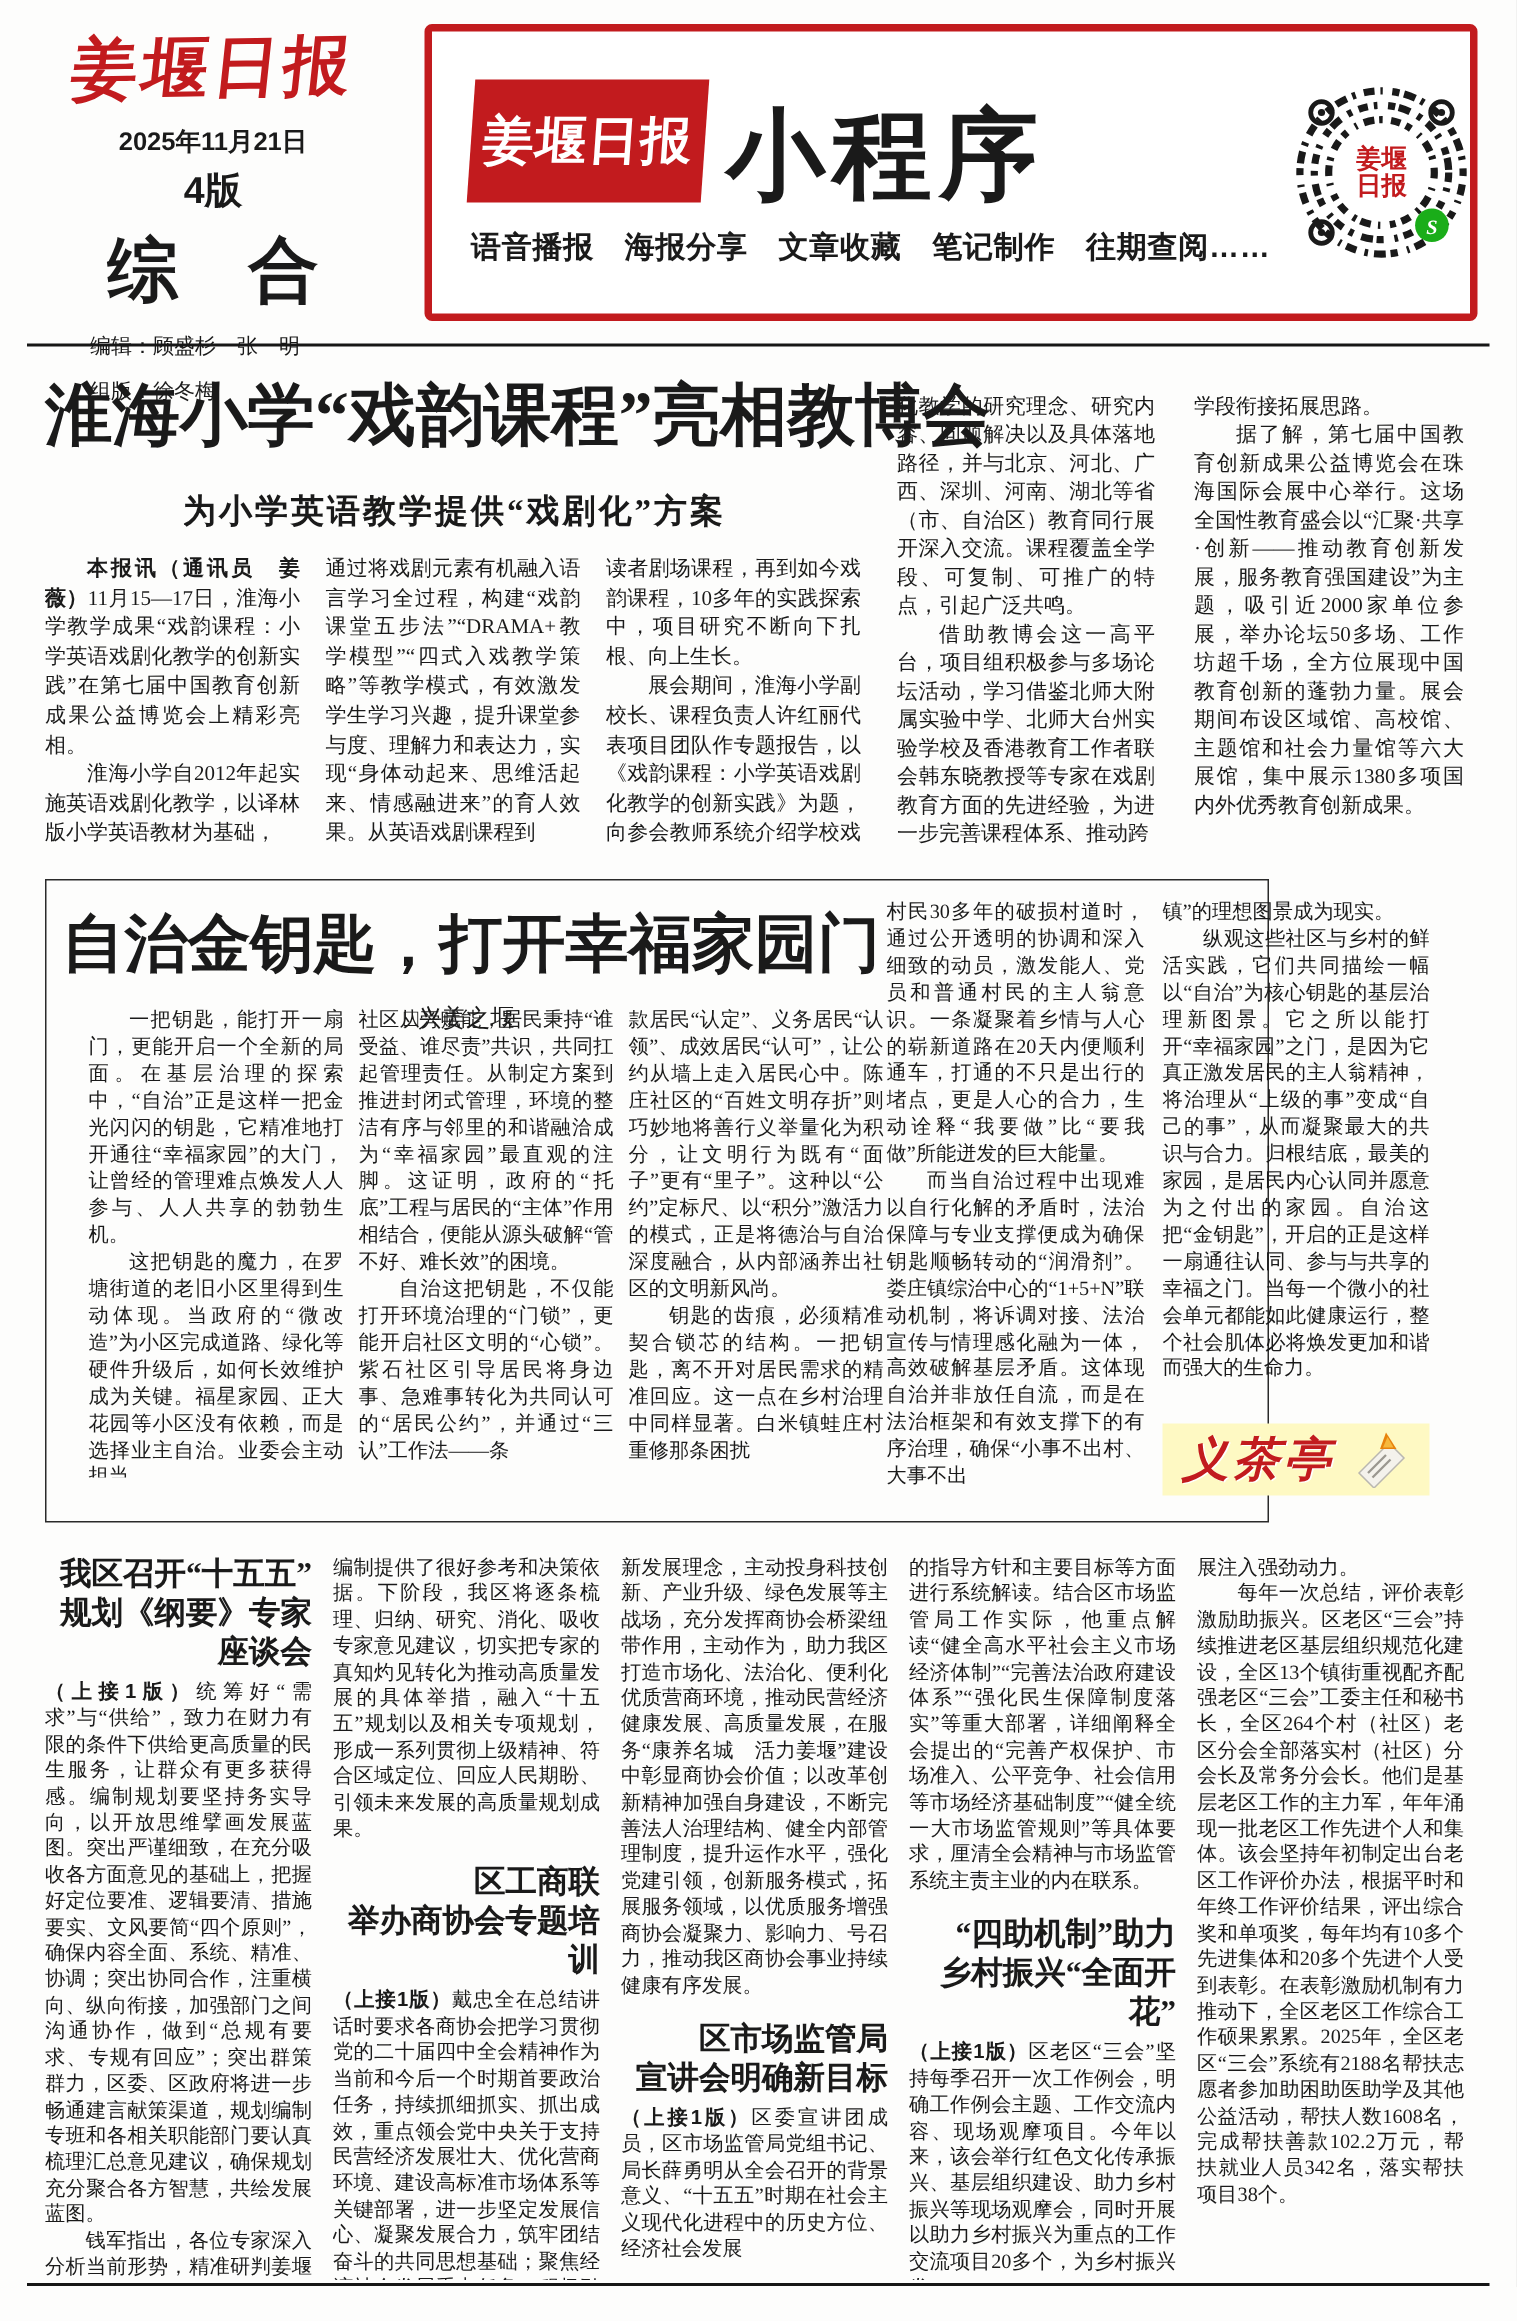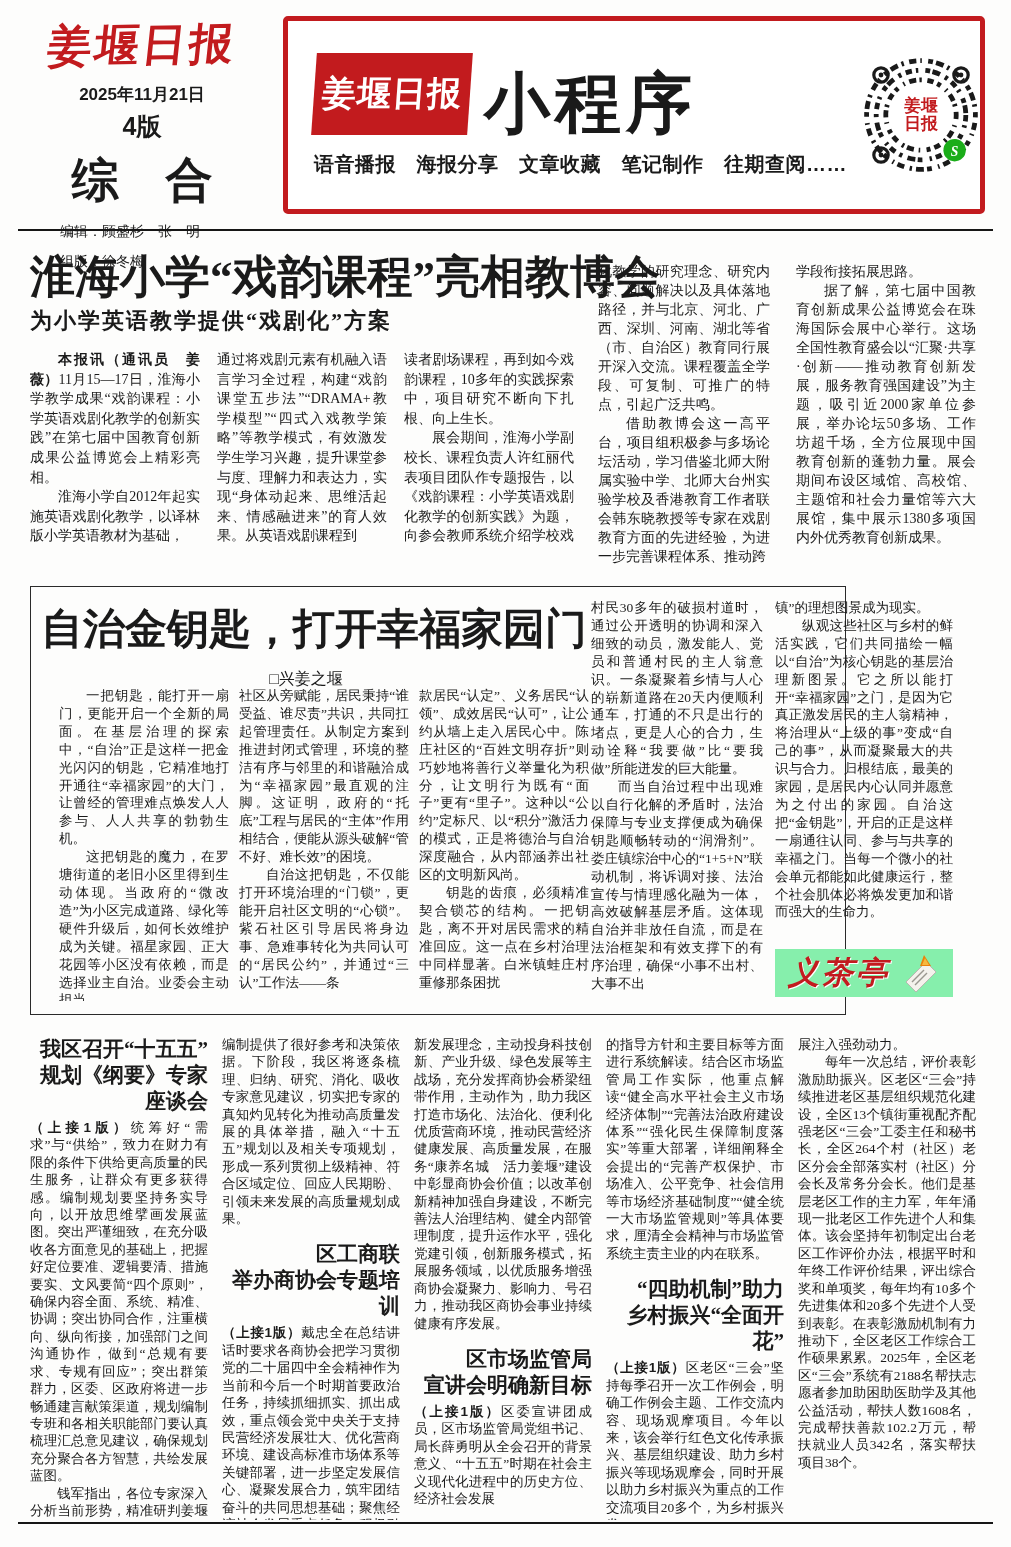--- a/index.html
+++ b/index.html
@@ -34,39 +34,39 @@
   .rule-bottom { position:absolute; left:18px; right:18px; top:1522px; height:2px; background:#161616; }
   
   p { margin:0; }
   .ind { text-indent:2em; }
   .cont { text-indent:0; }
   .col { overflow:hidden; text-align:justify; }
   
   .article1 { position:absolute; left:30px; top:250px; width:950px; height:322px; }
   .a1-left { position:absolute; left:0; top:0; width:546px; }
   .a1-title { font-size:45px; font-weight:900; text-align:center; line-height:1.2; white-space:nowrap; }
-  .a1-sub { margin-top:2px; font-size:22px; font-weight:bold; letter-spacing:2px; }
+  .a1-sub { margin-top:22px; text-align:center; font-size:22px; font-weight:bold; letter-spacing:2px; }
   .a1-cols { margin-top:14px; display:flex; gap:17px; }
   .a1-cols .col { width:170px; height:198px; font-size:14px; line-height:19.6px; }
   .a1-right { position:absolute; left:568px; top:12px; display:flex; gap:26px; }
   .a1-right .col { width:172px; height:304px; font-size:14px; line-height:19px; }
   .a1-right .col:last-child { width:180px; }
   .lead-b { font-weight:bold; }
   
   .article2 { position:absolute; left:30px; top:586px; width:816px; height:429px;
               border:1px solid #2a2a2a; box-sizing:border-box; background:#fdfdfc; }
   .a2-head { position:absolute; left:10px; top:14px; width:530px; text-align:center; }
   .a2-title { font-size:42px; font-weight:900; white-space:nowrap; }
   .a2-byline { margin-top:12px; font-size:16px; font-family:"Liberation Sans",sans-serif; }
-  .a2-cols-left { position:absolute; left:28px; top:100px; display:flex; gap:10px; }
+  .a2-cols-left { position:absolute; left:28px; top:84px; display:flex; gap:10px; }
   .a2-cols-left .col { width:170px; height:314px; }
   .article2 .col { font-size:13.5px; line-height:17.9px; }
   .a2-col4 { position:absolute; left:560px; top:12px; width:172px; height:398px; }
   .a2-col5 { position:absolute; left:744px; top:12px; width:178px; height:342px; }
-  .a2-logo { position:absolute; left:744px; top:362px; width:178px; height:48px; background:#86efac;
+  .a2-logo { position:absolute; left:744px; top:362px; width:178px; height:48px; background:#fef9c3;
              display:flex; align-items:center; justify-content:center; gap:8px; }
   .a2-logo-text { color:#c21b1e; font-size:31px; font-weight:900; font-style:italic;
                   letter-spacing:3px; text-shadow:1px 1px 0 #fff; white-space:nowrap; }
   
   .bottom { position:absolute; left:30px; top:1036px; width:950px; display:flex; gap:14px; }
   .b-col { width:178px; height:484px; overflow:hidden; text-align:justify;
            font-size:13.5px; line-height:17.4px; }
   .b-head { font-size:21px; font-weight:900; line-height:26px; text-align:right; }
   .b-head.mt { margin-top:14px; }
   .b-head.mb { margin-bottom:5px; }

